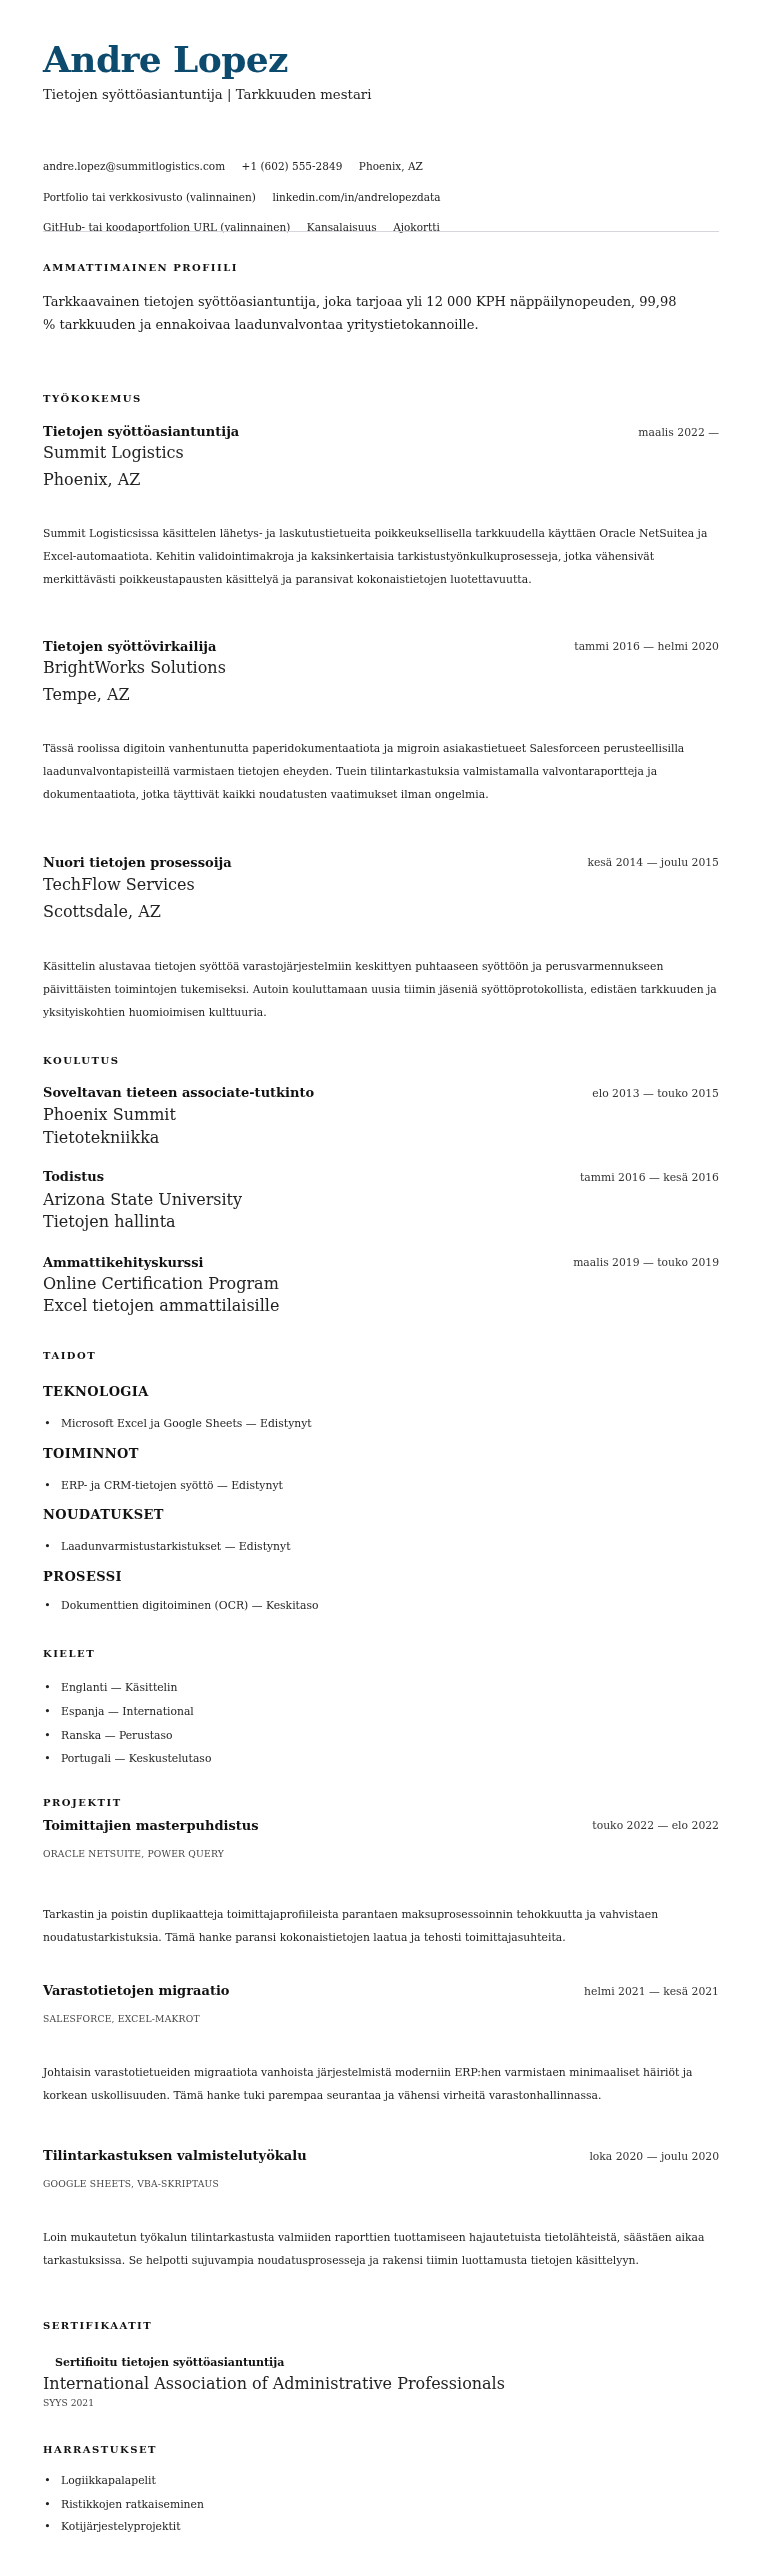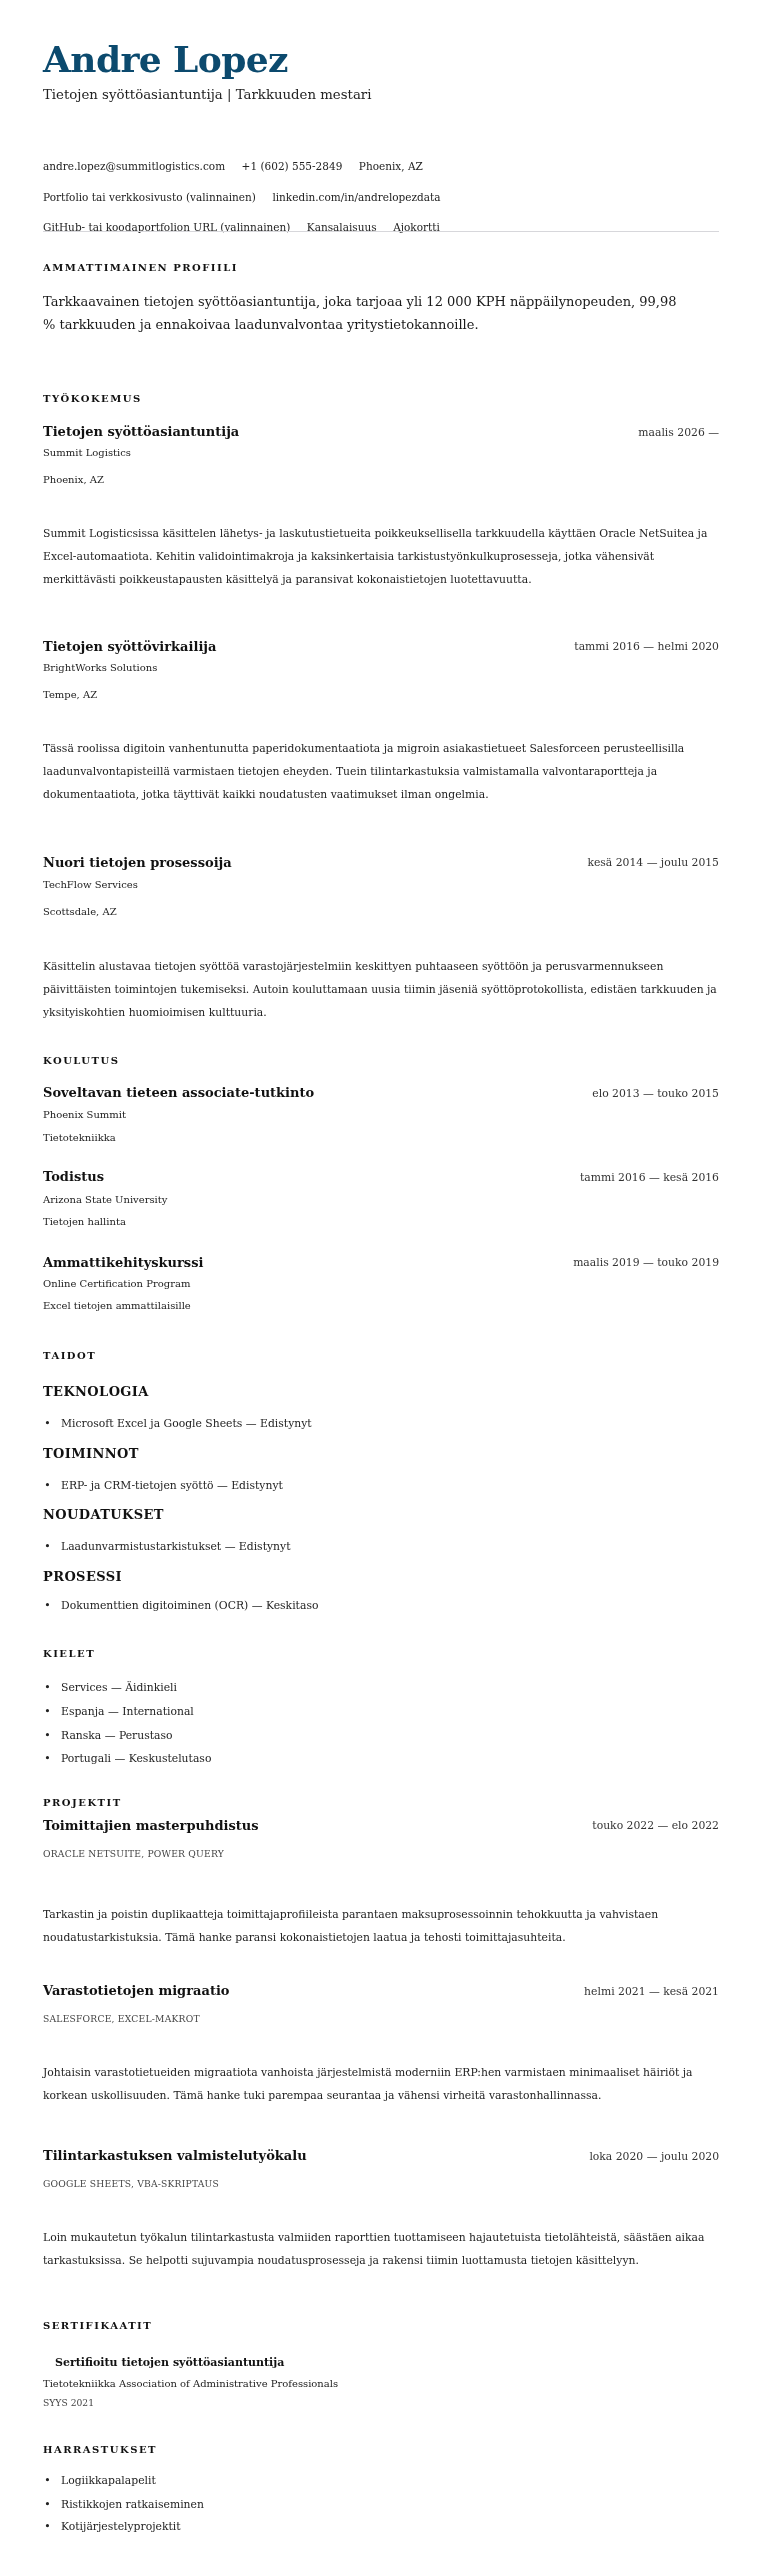--- a/index.html
+++ b/index.html
@@ -41,21 +41,21 @@
   .entry-title {
     position: absolute; left: 0;
     font-size: 13px; font-weight: bold; color: #111; line-height: 16.5px; white-space: nowrap;
   }
   .entry-date {
     position: absolute; right: 0;
     font-size: 10.8px; color: #333; line-height: 15.3px; white-space: nowrap;
   }
   .entry-sub {
     position: absolute; left: 0;
-    font-size: 10px; color: #222; line-height: 15.3px; white-space: nowrap;
+    font-size: 16px; color: #222; line-height: 15.3px; white-space: nowrap;
   }
   .entry-desc {
     position: absolute; left: 0; width: 676px;
     font-size: 10.8px; color: #222; line-height: 23px;
   }
   .tech {
     position: absolute; left: 0;
     font-size: 9.2px; color: #444; line-height: 12.7px; letter-spacing: 0.2px; white-space: nowrap;
   }
   .skill-cat {
@@ -96,21 +96,21 @@
 
   <div class="divider"></div>
 
   <h2 class="sec-head" style="top:262px">AMMATTIMAINEN PROFIILI</h2>
   <p class="profile-text">Tarkkaavainen tietojen syöttöasiantuntija, joka tarjoaa yli 12 000 KPH näppäilynopeuden, 99,98 % tarkkuuden ja ennakoivaa laadunvalvontaa yritystietokannoille.</p>
 
   <h2 class="sec-head" style="top:393px">TYÖKOKEMUS</h2>
 
   <div>
     <div class="entry-title" style="top:424px">Tietojen syöttöasiantuntija</div>
-    <div class="entry-date" style="top:425px">maalis 2026 —</div>
+    <div class="entry-date" style="top:425px">maalis 2022 —</div>
     <div class="entry-sub" style="top:445px">Summit Logistics</div>
     <div class="entry-sub" style="top:472px">Phoenix, AZ</div>
     <p class="entry-desc" style="top:522px">Summit Logisticsissa käsittelen lähetys- ja laskutustietueita poikkeuksellisella tarkkuudella käyttäen Oracle NetSuitea ja Excel-automaatiota. Kehitin validointimakroja ja kaksinkertaisia tarkistustyönkulkuprosesseja, jotka vähensivät merkittävästi poikkeustapausten käsittelyä ja paransivat kokonaistietojen luotettavuutta.</p>
   </div>
 
   <div>
     <div class="entry-title" style="top:639px">Tietojen syöttövirkailija</div>
     <div class="entry-date" style="top:639px">tammi 2016 — helmi 2020</div>
     <div class="entry-sub" style="top:660px">BrightWorks Solutions</div>
     <div class="entry-sub" style="top:687px">Tempe, AZ</div>
@@ -154,21 +154,21 @@
   <div class="skill-cat" style="top:1447px">TOIMINNOT</div>
   <div class="bullet" style="top:1478px"><span class="dot">•</span><span>ERP- ja CRM-tietojen syöttö — Edistynyt</span></div>
 
   <div class="skill-cat" style="top:1508px">NOUDATUKSET</div>
   <div class="bullet" style="top:1539px"><span class="dot">•</span><span>Laadunvarmistustarkistukset — Edistynyt</span></div>
 
   <div class="skill-cat" style="top:1570px">PROSESSI</div>
   <div class="bullet" style="top:1598px"><span class="dot">•</span><span>Dokumenttien digitoiminen (OCR) — Keskitaso</span></div>
 
   <h2 class="sec-head" style="top:1648px">KIELET</h2>
-  <div class="bullet" style="top:1680px"><span class="dot">•</span><span>Services — Äidinkieli</span></div>
+  <div class="bullet" style="top:1680px"><span class="dot">•</span><span>Englanti — Käsittelin</span></div>
   <div class="bullet" style="top:1704px"><span class="dot">•</span><span>Espanja — International</span></div>
   <div class="bullet" style="top:1728px"><span class="dot">•</span><span>Ranska — Perustaso</span></div>
   <div class="bullet" style="top:1751px"><span class="dot">•</span><span>Portugali — Keskustelutaso</span></div>
 
   <h2 class="sec-head" style="top:1797px">PROJEKTIT</h2>
 
   <div>
     <div class="entry-title" style="top:1818px">Toimittajien masterpuhdistus</div>
     <div class="entry-date" style="top:1818px">touko 2022 — elo 2022</div>
     <div class="tech" style="top:1848px">ORACLE NETSUITE, POWER QUERY</div>
@@ -185,21 +185,21 @@
   <div>
     <div class="entry-title" style="top:2148px">Tilintarkastuksen valmistelutyökalu</div>
     <div class="entry-date" style="top:2149px">loka 2020 — joulu 2020</div>
     <div class="tech" style="top:2178px">GOOGLE SHEETS, VBA-SKRIPTAUS</div>
     <p class="entry-desc" style="top:2226px">Loin mukautetun työkalun tilintarkastusta valmiiden raporttien tuottamiseen hajautetuista tietolähteistä, säästäen aikaa tarkastuksissa. Se helpotti sujuvampia noudatusprosesseja ja rakensi tiimin luottamusta tietojen käsittelyyn.</p>
   </div>
 
   <h2 class="sec-head" style="top:2320px">SERTIFIKAATIT</h2>
   <div>
     <div class="cert-title" style="top:2355px">Sertifioitu tietojen syöttöasiantuntija</div>
-    <div class="entry-sub" style="top:2376px">Tietotekniikka Association of Administrative Professionals</div>
+    <div class="entry-sub" style="top:2376px">International Association of Administrative Professionals</div>
     <div class="cert-date" style="top:2397px">SYYS 2021</div>
   </div>
 
   <h2 class="sec-head" style="top:2444px">HARRASTUKSET</h2>
   <div class="bullet" style="top:2473px"><span class="dot">•</span><span>Logiikkapalapelit</span></div>
   <div class="bullet" style="top:2497px"><span class="dot">•</span><span>Ristikkojen ratkaiseminen</span></div>
   <div class="bullet" style="top:2519px"><span class="dot">•</span><span>Kotijärjestelyprojektit</span></div>
 
 </div>
 

